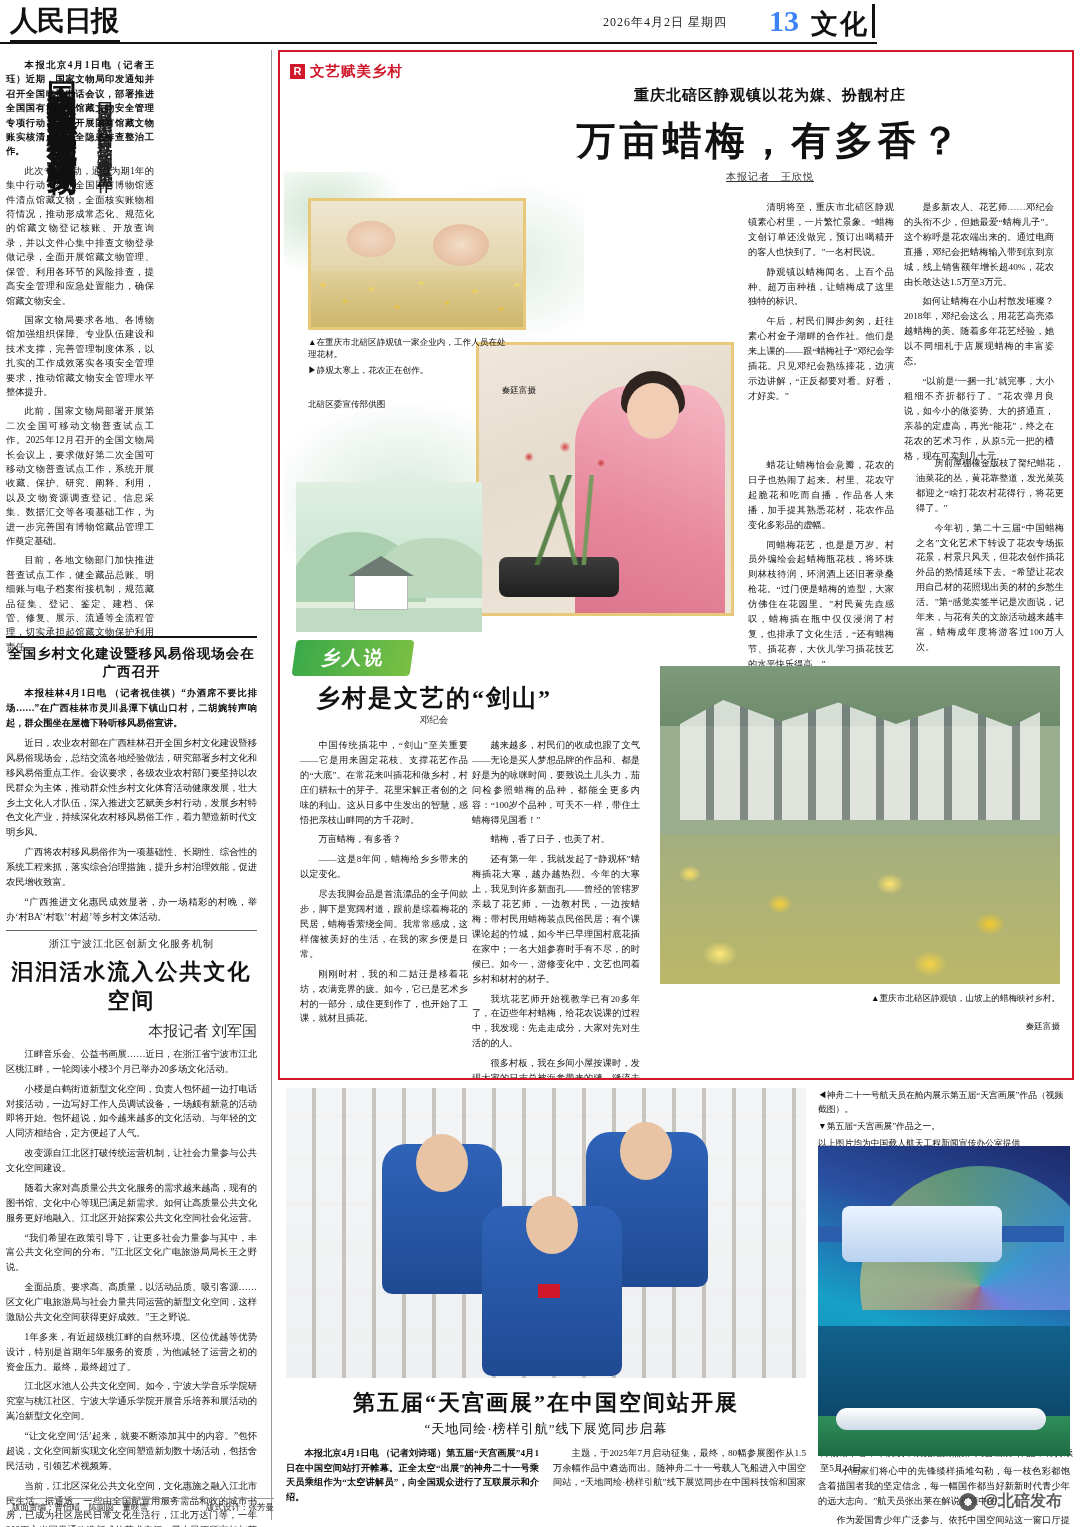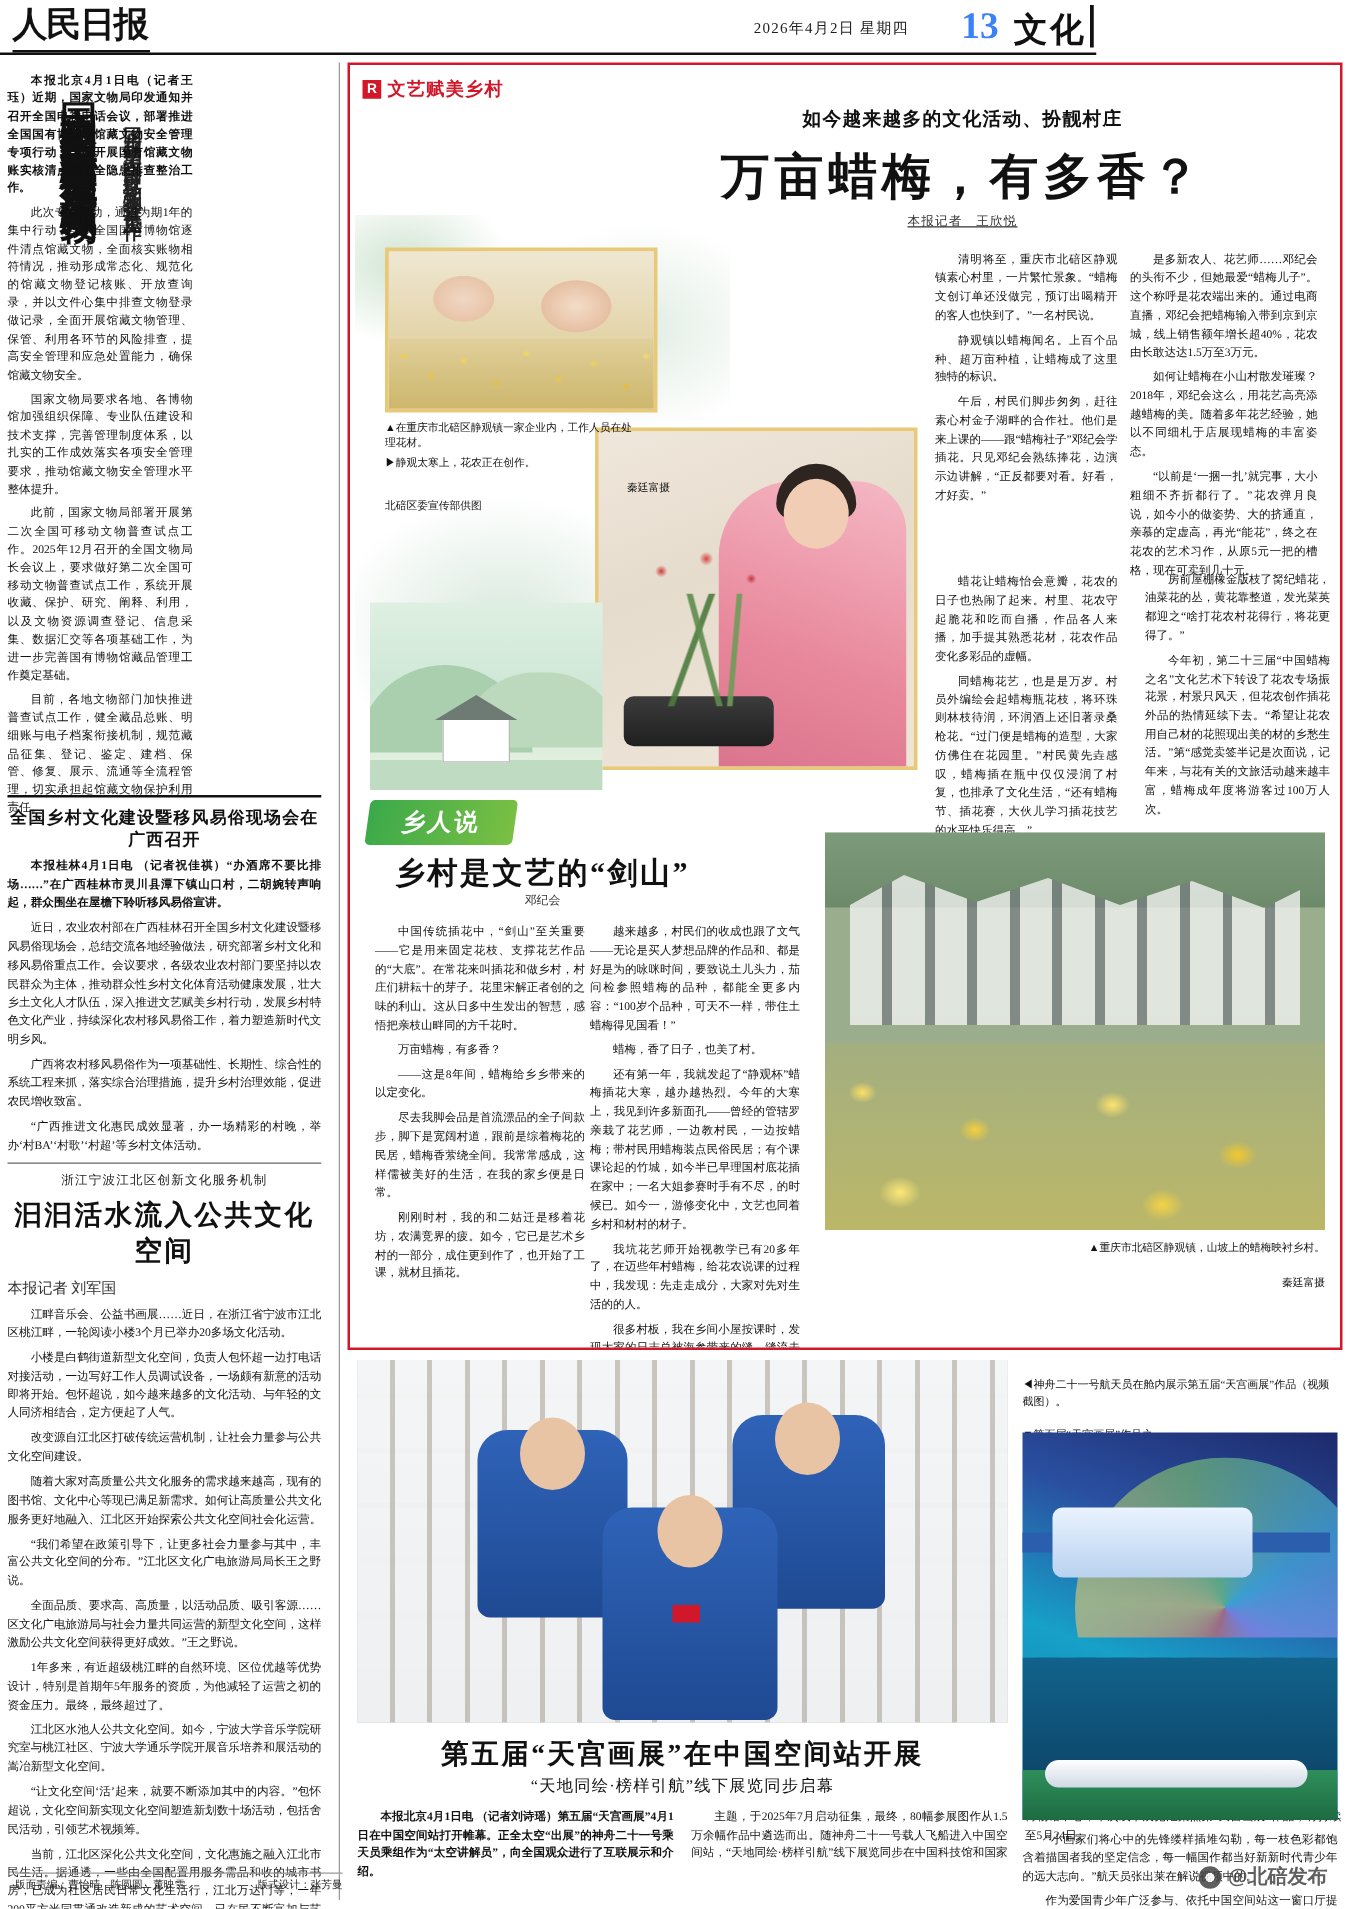--- a/index.html
+++ b/index.html
@@ -71,21 +71,21 @@
   .hr-thin { border:none; border-top:1px solid #666; margin:5px 0 6px 0; }
 
   .sec-head {
     font-size:13.5px; font-weight:bold; text-align:center; line-height:1.35;
     margin:2px 0 5px 0; letter-spacing:1px;
   }
   .sec-head.big { font-size:22px; letter-spacing:2px; margin:4px 0 6px 0; }
   .sec-sub {
     font-size:10px; text-align:center; color:#222; margin:0 0 6px 0; letter-spacing:1px;
   }
-  .byline-c { font-size:12px; text-align:left; color:#333; margin:0 0 6px 0; }
+  .byline-c { font-size:15px; text-align:right; color:#333; margin:0 0 6px 0; }
   .bodytext { font-size:9.3px; line-height:1.6; text-align:justify; color:#111; }
   .bodytext p { margin:0 0 5px 0; text-indent:2em; }
   .bodytext p.b { font-weight:bold; }
 
   .footer-credits {
     position:absolute; left:6px; bottom:6px; width:262px;
     font-size:8.5px; color:#222; border-top:1px solid #999; padding-top:3px;
     display:flex; justify-content:space-between;
   }
 
@@ -330,21 +330,21 @@
     column-count:2; column-gap:14px;
     font-size:9.2px; line-height:1.6; text-align:justify;
   }
   .space-cols p { margin:0 0 4px 0; text-indent:2em; }
   .space-cols p.b { font-weight:bold; }
 
   .bot-right-caps {
     position:absolute; left:540px; top:0; width:252px;
     font-size:8.8px; line-height:1.6; color:#111;
   }
-  .bot-right-caps div { margin-bottom:3px;margin-top:12px; }
+  .bot-right-caps div { margin-bottom:3px; }
 
   .ph-art {
     position:absolute; left:540px; top:58px; width:252px; height:310px;
     background:linear-gradient(200deg,#1d2a6b 0%,#2a4fa0 30%,#17a0c8 60%,#0d7fa8 100%);
     overflow:hidden;
   }
   .ph-art .rainbow {
     position:absolute; right:-30px; top:20px; width:240px; height:240px;
     border-radius:50%;
     background:conic-gradient(from 200deg,#ff5d5d,#ffd166,#8bd96b,#4cc9f0,#b388ff,#ff5d5d);
@@ -462,21 +462,21 @@
   <div class="feature">
     <div class="feature-inner">
 
       <div class="wash"></div>
 
       <div class="badge">
         <span class="r">R</span>
         <span class="t">文艺赋美乡村</span>
       </div>
 
-      <div class="feat-shoulder">如今越来越多的文化活动、扮靓村庄</div>
+      <div class="feat-shoulder">重庆北碚区静观镇以花为媒、扮靓村庄</div>
       <div class="feat-title">万亩蜡梅，有多香？</div>
       <div class="feat-byline">本报记者　王欣悦</div>
 
       <div class="photo photo-frame ph-hands">
         <div class="dots"></div>
       </div>
 
       <div class="photo photo-frame ph-flower">
         <div class="person"></div>
         <div class="hair"></div>

